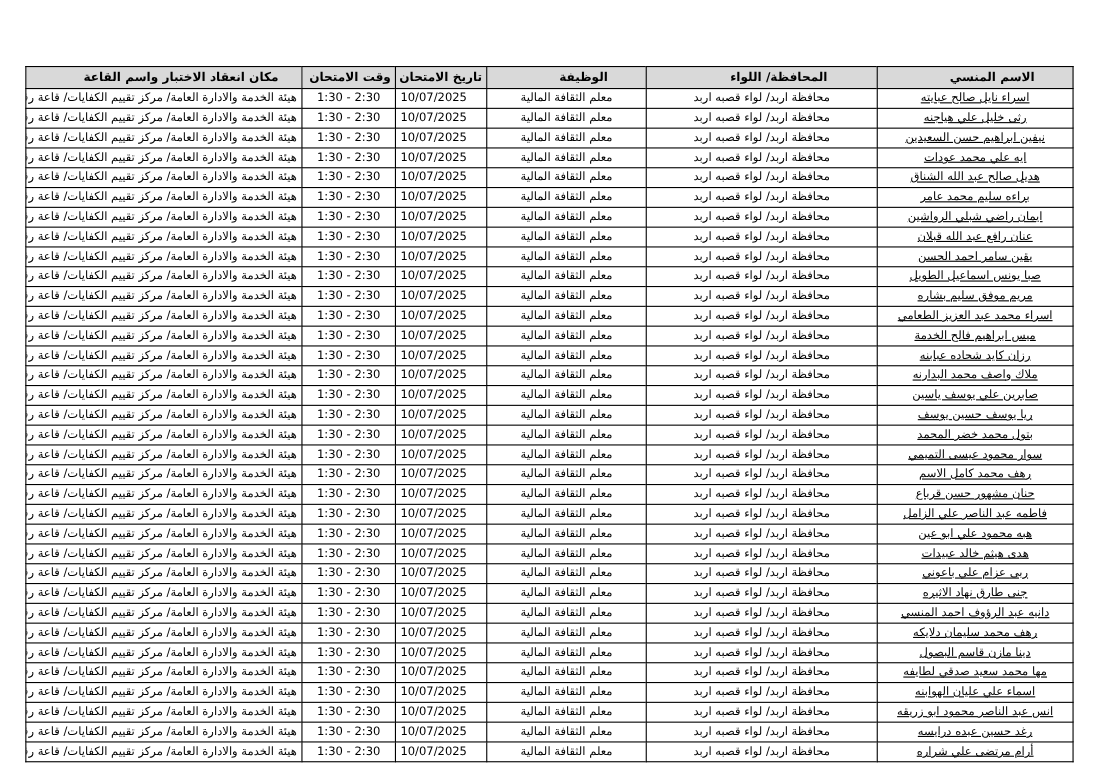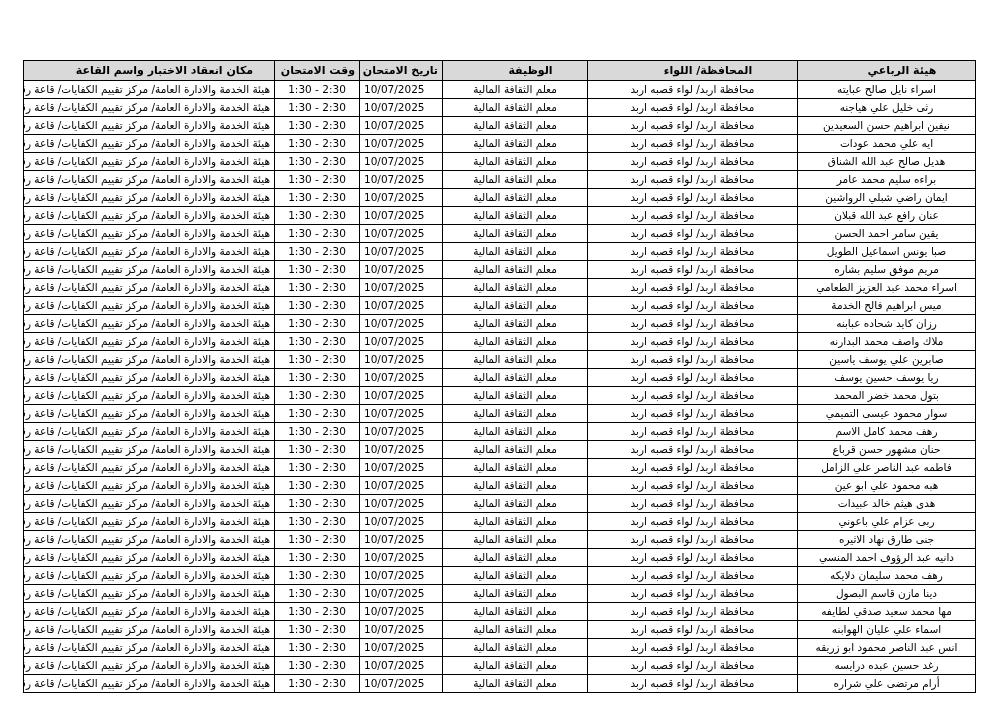--- a/index.html
+++ b/index.html
@@ -51,21 +51,21 @@
     padding-left: 35px;
   }
   
   col.c-name     { width: 178px; }
   col.c-gov      { width: 210px; }
   col.c-job      { width: 145px; }
   col.c-date     { width: 83px; }
   col.c-time     { width: 85px; }
   col.c-place    { width: 251px; }
 
-  td.name  { text-align: center; }
+  td.name  { text-align: center; text-decoration: underline; }
   td.gov   { text-align: center; }
   td.job   { text-align: center; }
   td.date  { text-align: left;  direction: ltr; padding-left: 6px; margin-top: 45px; }
   td.time  { text-align: center; direction: ltr; margin-left: 48px; }
   td.place { text-align: center; }
 </style>
 </head>
 <body>
 
 <div class="page">
@@ -74,21 +74,21 @@
       <colgroup>
         <col class="c-name">
         <col class="c-gov">
         <col class="c-job">
         <col class="c-date">
         <col class="c-time">
         <col class="c-place">
       </colgroup>
       <thead>
         <tr>
-          <th>هيئة الرباعي</th>
+          <th>الاسم المنسي</th>
           <th>المحافظة/ اللواء</th>
           <th>الوظيفة</th>
           <th>تاريخ الامتحان</th>
           <th>وقت الامتحان</th>
           <th>مكان انعقاد الاختبار واسم القاعة</th>
         </tr>
       </thead>
       <tbody id="table-body">
           <tr>
             <td class="name">اسراء نايل صالح عبايته</td>

